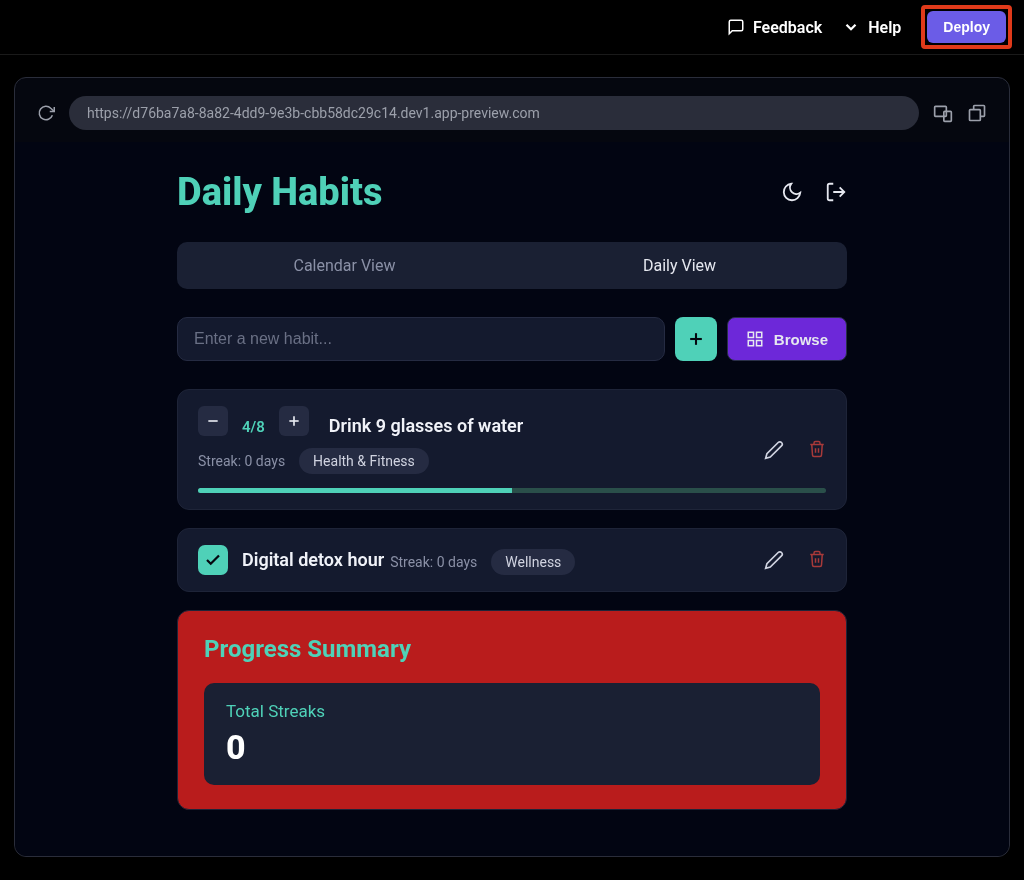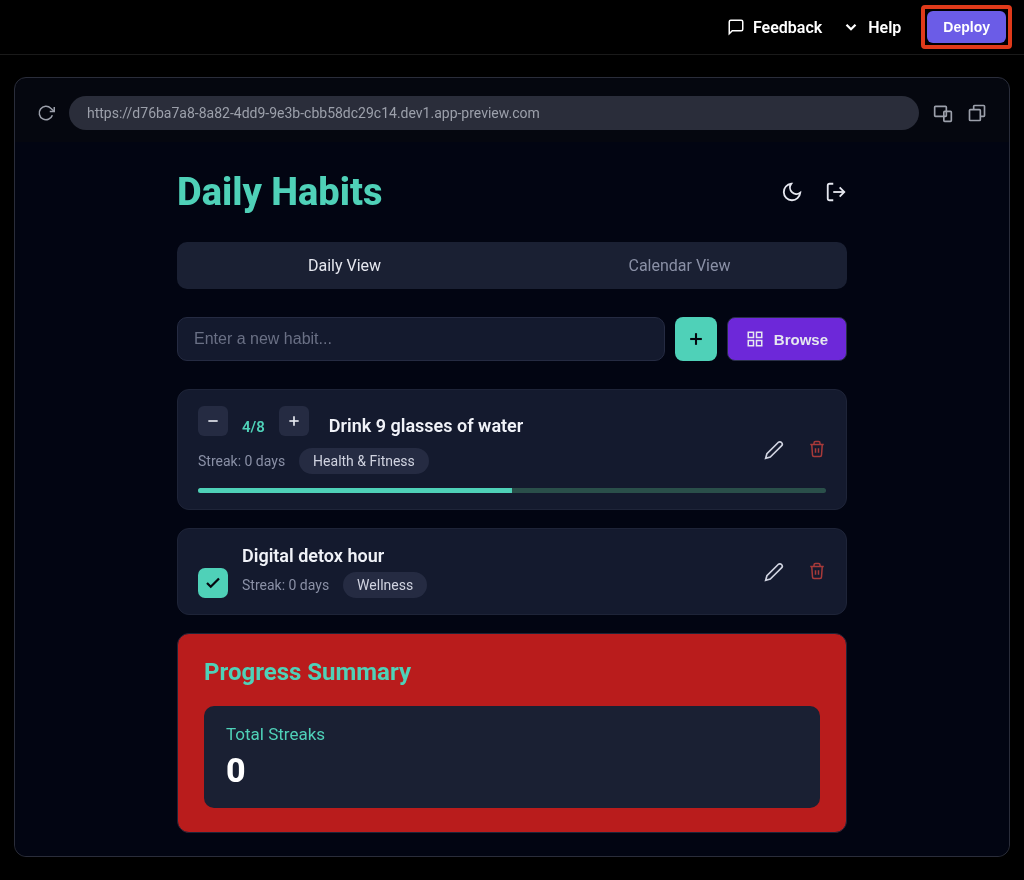--- a/index.html
+++ b/index.html
@@ -222,21 +222,21 @@
     }
     .checkbox-done {
       width: 30px;
       height: 30px;
       background: #4fd1b8;
       border-radius: 7px;
       display: flex;
       align-items: center;
       justify-content: center;
     }
-    .habit2-text { display: flex; flex-direction: column; gap: 6px; }
+    .habit2-text { display: flex; flex-direction: row; gap: 6px; }
     .summary-card {
       background: #b91c1c;
       border: 1px solid #1e2438;
       border-radius: 12px;
       padding: 24px 26px;
     }
     .summary-title {
       font-size: 24px;
       font-weight: 700;
       color: #4fd1b8;
@@ -327,22 +327,22 @@
             <svg width="22" height="22" viewBox="0 0 24 24" fill="none" stroke="#e5e7ef" stroke-width="2">
                 <path d="M9 21H5a2 2 0 0 1-2-2V5a2 2 0 0 1 2-2h4"></path>
                 <polyline points="16 17 21 12 16 7"></polyline>
                 <line x1="21" y1="12" x2="9" y2="12"></line>
               </svg>
           </span>
         </div>
       </div>
 
       <div class="tabs">
+        <div class="tab">Calendar View</div>
         <div class="tab active">Daily View</div>
-        <div class="tab">Calendar View</div>
       </div>
 
       <div class="input-row">
         <input class="habit-input" placeholder="Enter a new habit..." style="">
         <button class="add-btn">
           <span>
             <svg width="20" height="20" viewBox="0 0 24 24" fill="none" stroke="#05070f" stroke-width="2.5">
                 <line x1="12" y1="5" x2="12" y2="19"></line>
                 <line x1="5" y1="12" x2="19" y2="12"></line>
               </svg>

